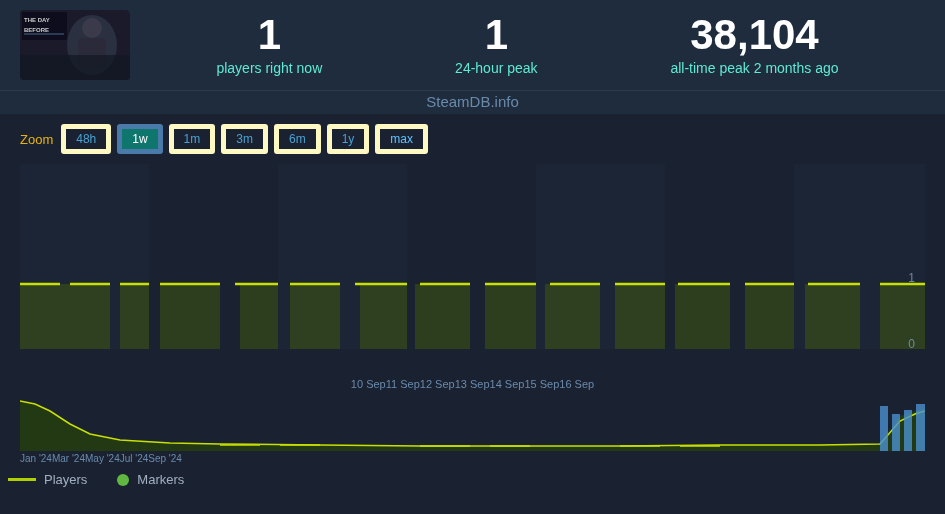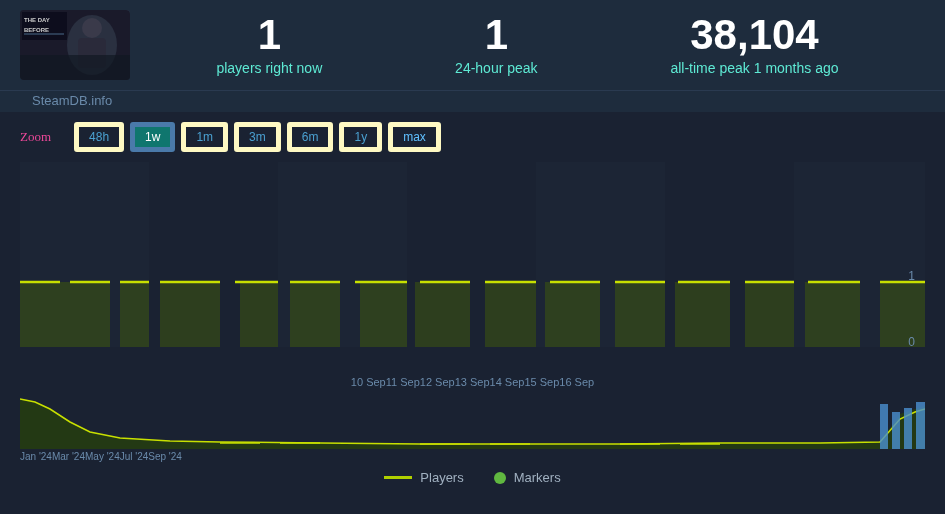--- a/index.html
+++ b/index.html
@@ -55,40 +55,39 @@
     }
     .stat-number.large {
       font-size: 42px;
     }
     .stat-label {
       font-size: 14px;
       color: #5eead4;
       margin-top: 4px;
     }
     .steamdb-info {
-      text-align: left;
-      padding: 2px 32px 4px;
-      font-size: 13px;
+      text-align: center;
+      padding: 2px 24px 4px;
+      font-size: 15px;
       color: #6a8aaa;
       background: #1e2c3d;
     }
 
     
     .zoom-bar {
       display: flex;
       align-items: center;
       padding: 10px 20px;
       gap: 6px;
       background: #1a2232;
     }
     .zoom-label {
-      color: #ec4899;
+      color: #eab308;
       font-size: 13px;
-      margin-right: 17px;
-      font-family: Liberation Serif, serif;
+      margin-right: 2px;
     }
     .zoom-btn {
       background: transparent;
       border: 5px solid #fef9c3;
       color: #4aa0d0;
       font-size: 12px;
       padding: 3px 10px;
       border-radius: 3px;
       cursor: pointer;
     }
@@ -136,21 +135,20 @@
       display: flex;
       justify-content: flex-start;
       font-size: 10px;
       color: #6a8aaa;
       padding: 2px 0;
     }
 
     
     .legend {
       display: flex;
-      justify-content: center;
       align-items: center;
       gap: 30px;
       padding: 6px 8px;
       font-size: 13px;
       color: #a0b0c0;
       background: #1a2232;
     }
     .legend-item {
       display: flex;
       align-items: center;
@@ -206,21 +204,21 @@
     <div class="stat-block">
       <div class="stat-number">1</div>
       <div class="stat-label">players right now</div>
     </div>
     <div class="stat-block">
       <div class="stat-number">1</div>
       <div class="stat-label">24-hour peak</div>
     </div>
     <div class="stat-block">
       <div class="stat-number large">38,104</div>
-      <div class="stat-label">all-time peak 1 months ago</div>
+      <div class="stat-label">all-time peak 2 months ago</div>
     </div>
   </div>
 </div>
 
 <div class="steamdb-info">
   <span>SteamDB.info</span>
 </div>
 
 <div class="zoom-bar">
   <span class="zoom-label">Zoom</span>

